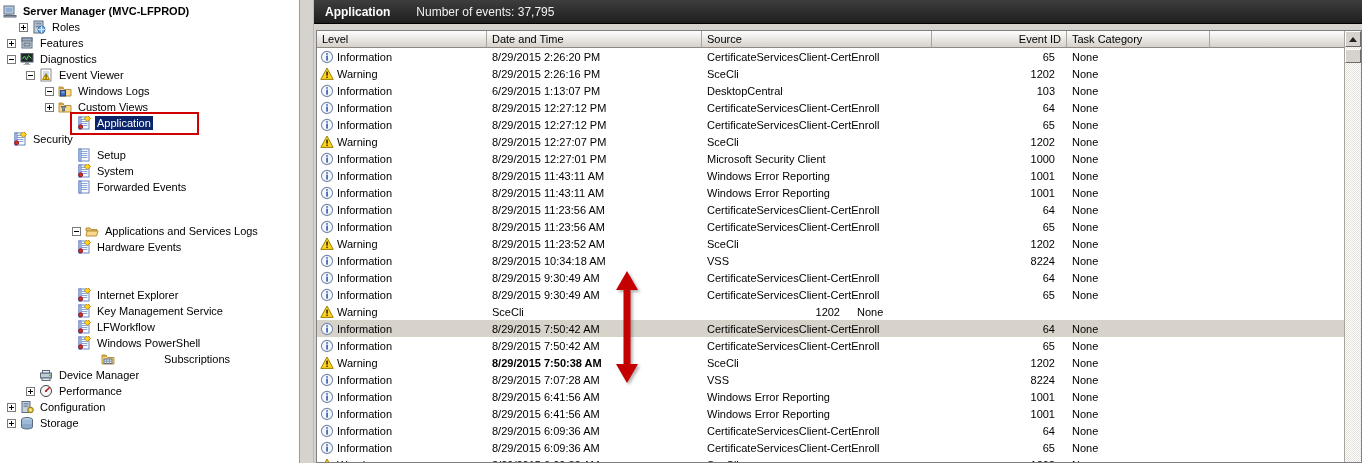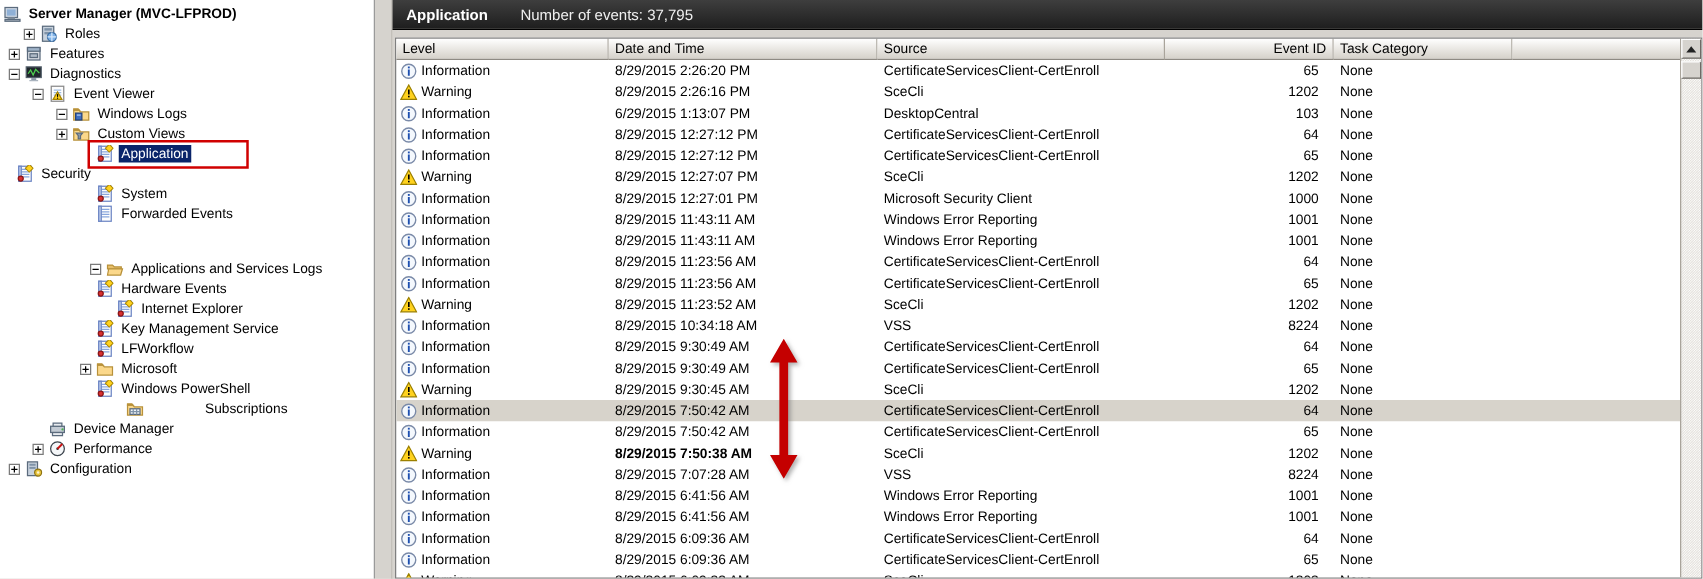--- a/index.html
+++ b/index.html
@@ -192,20 +192,34 @@
       <div class="tree-row" style="padding-left: 64px;">
         <span class="expander-spacer"></span>
         <span class="tree-icon">
           <svg width="14" height="14" viewBox="0 0 14 14">
             <rect x="2" y="1" width="10" height="12" fill="#fdfdfd" stroke="#6d86c4"></rect>
             <line x1="4" y1="3.5" x2="10.5" y2="3.5" stroke="#89a7dd"></line>
             <line x1="4" y1="5.5" x2="10.5" y2="5.5" stroke="#89a7dd"></line>
             <line x1="4" y1="7.5" x2="10.5" y2="7.5" stroke="#89a7dd"></line>
             <line x1="4" y1="9.5" x2="10.5" y2="9.5" stroke="#89a7dd"></line>
             <rect x="2" y="1" width="2" height="12" fill="#c7d6f0" stroke="#6d86c4"></rect>
+          </svg>
+        </span>
+        <span class="tree-label">Setup</span>
+      </div>
+      <div class="tree-row" style="padding-left: 64px;">
+        <span class="expander-spacer"></span>
+        <span class="tree-icon">
+          <svg width="14" height="14" viewBox="0 0 14 14">
+            <rect x="2" y="1" width="10" height="12" fill="#fdfdfd" stroke="#6d86c4"></rect>
+            <line x1="4" y1="3.5" x2="10.5" y2="3.5" stroke="#89a7dd"></line>
+            <line x1="4" y1="5.5" x2="10.5" y2="5.5" stroke="#89a7dd"></line>
+            <line x1="4" y1="7.5" x2="10.5" y2="7.5" stroke="#89a7dd"></line>
+            <line x1="4" y1="9.5" x2="10.5" y2="9.5" stroke="#89a7dd"></line>
+            <rect x="2" y="1" width="2" height="12" fill="#c7d6f0" stroke="#6d86c4"></rect>
             <rect x="8.2" y="0.4" width="4.4" height="4.4" transform="rotate(45 10.4 2.6)" fill="#ffd21e" stroke="#a98500" stroke-width="0.8"></rect>
             <circle cx="3.6" cy="10.8" r="2" fill="#d93030" stroke="#8d1515"></circle>
           </svg>
         </span>
         <span class="tree-label">System</span>
       </div>
       <div class="tree-row" style="padding-left: 64px;">
         <span class="expander-spacer"></span>
         <span class="tree-icon">
           <svg width="14" height="14" viewBox="0 0 14 14">
@@ -238,21 +252,21 @@
             <line x1="4" y1="5.5" x2="10.5" y2="5.5" stroke="#89a7dd"></line>
             <line x1="4" y1="7.5" x2="10.5" y2="7.5" stroke="#89a7dd"></line>
             <line x1="4" y1="9.5" x2="10.5" y2="9.5" stroke="#89a7dd"></line>
             <rect x="2" y="1" width="2" height="12" fill="#c7d6f0" stroke="#6d86c4"></rect>
             <rect x="8.2" y="0.4" width="4.4" height="4.4" transform="rotate(45 10.4 2.6)" fill="#ffd21e" stroke="#a98500" stroke-width="0.8"></rect>
             <circle cx="3.6" cy="10.8" r="2" fill="#d93030" stroke="#8d1515"></circle>
           </svg>
         </span>
         <span class="tree-label">Hardware Events</span>
       </div>
-      <div class="tree-row" style="padding-left: 80px;">
+      <div class="tree-row" style="padding-left: 64px; margin-top: 32px;">
         <span class="expander-spacer"></span>
         <span class="tree-icon">
           <svg width="14" height="14" viewBox="0 0 14 14">
             <rect x="2" y="1" width="10" height="12" fill="#fdfdfd" stroke="#6d86c4"></rect>
             <line x1="4" y1="3.5" x2="10.5" y2="3.5" stroke="#89a7dd"></line>
             <line x1="4" y1="5.5" x2="10.5" y2="5.5" stroke="#89a7dd"></line>
             <line x1="4" y1="7.5" x2="10.5" y2="7.5" stroke="#89a7dd"></line>
             <line x1="4" y1="9.5" x2="10.5" y2="9.5" stroke="#89a7dd"></line>
             <rect x="2" y="1" width="2" height="12" fill="#c7d6f0" stroke="#6d86c4"></rect>
             <rect x="8.2" y="0.4" width="4.4" height="4.4" transform="rotate(45 10.4 2.6)" fill="#ffd21e" stroke="#a98500" stroke-width="0.8"></rect>
@@ -285,30 +299,20 @@
             <line x1="4" y1="3.5" x2="10.5" y2="3.5" stroke="#89a7dd"></line>
             <line x1="4" y1="5.5" x2="10.5" y2="5.5" stroke="#89a7dd"></line>
             <line x1="4" y1="7.5" x2="10.5" y2="7.5" stroke="#89a7dd"></line>
             <line x1="4" y1="9.5" x2="10.5" y2="9.5" stroke="#89a7dd"></line>
             <rect x="2" y="1" width="2" height="12" fill="#c7d6f0" stroke="#6d86c4"></rect>
             <rect x="8.2" y="0.4" width="4.4" height="4.4" transform="rotate(45 10.4 2.6)" fill="#ffd21e" stroke="#a98500" stroke-width="0.8"></rect>
             <circle cx="3.6" cy="10.8" r="2" fill="#d93030" stroke="#8d1515"></circle>
           </svg>
         </span>
         <span class="tree-label">LFWorkflow</span>
-      </div>
-      <div class="tree-row" style="padding-left: 64px;">
-        <span class="expander plus" style="margin-right: 4px;"></span>
-        <span class="tree-icon">
-          <svg width="14" height="14" viewBox="0 0 14 14">
-            <path d="M1 4 L5 4 L6.5 5.5 L13 5.5 L13 12 L1 12 Z" fill="#fbd88b" stroke="#b8913a"></path>
-            <path d="M1 4 L1 3 L4.5 3 L5.5 4 Z" fill="#f4c96a" stroke="#b8913a"></path>
-          </svg>
-        </span>
-        <span class="tree-label">Microsoft</span>
       </div>
       <div class="tree-row" style="padding-left: 64px;">
         <span class="expander-spacer"></span>
         <span class="tree-icon">
           <svg width="14" height="14" viewBox="0 0 14 14">
             <rect x="2" y="1" width="10" height="12" fill="#fdfdfd" stroke="#6d86c4"></rect>
             <line x1="4" y1="3.5" x2="10.5" y2="3.5" stroke="#89a7dd"></line>
             <line x1="4" y1="5.5" x2="10.5" y2="5.5" stroke="#89a7dd"></line>
             <line x1="4" y1="7.5" x2="10.5" y2="7.5" stroke="#89a7dd"></line>
             <line x1="4" y1="9.5" x2="10.5" y2="9.5" stroke="#89a7dd"></line>
@@ -359,20 +363,31 @@
         <span class="tree-icon">
           <svg width="14" height="14" viewBox="0 0 14 14">
             <rect x="2" y="1.5" width="8" height="11" fill="#c8d2dd" stroke="#5b6b7d"></rect>
             <rect x="3.5" y="3" width="5" height="1.6" fill="#7f93a8"></rect>
             <rect x="3.5" y="5.5" width="5" height="1.6" fill="#7f93a8"></rect>
             <circle cx="10.5" cy="10" r="2.8" fill="#e8c53e" stroke="#8f7413"></circle>
             <circle cx="10.5" cy="10" r="1" fill="#fdf3cb"></circle>
           </svg>
         </span>
         <span class="tree-label">Configuration</span>
+      </div>
+      <div class="tree-row" style="padding-left: 7px;">
+        <span class="expander plus" style="margin-right: 4px;"></span>
+        <span class="tree-icon">
+          <svg width="14" height="14" viewBox="0 0 14 14">
+            <ellipse cx="7" cy="3.5" rx="5.5" ry="2" fill="#bcd2ea" stroke="#5b6b7d"></ellipse>
+            <path d="M1.5 3.5 V8 a5.5 2 0 0 0 11 0 V3.5" fill="#9db9d8" stroke="#5b6b7d"></path>
+            <path d="M1.5 8 V11 a5.5 2 0 0 0 11 0 V8" fill="#8aa8cc" stroke="#5b6b7d"></path>
+          </svg>
+        </span>
+        <span class="tree-label">Storage</span>
       </div>
     </div>
 </div>
 <div class="splitter"></div>
 
 <div class="right-pane">
   <div class="banner">
     <span class="banner-title">Application</span>
     <span class="banner-sub">Number of events: 37,795</span>
   </div>
@@ -631,21 +646,20 @@
             <div class="cell level" style="width: 170px;">
               <span class="lvl-icon">
                 <svg width="14" height="14" viewBox="0 0 14 14">
                   <path d="M7 1 L13.2 12.4 L0.8 12.4 Z" fill="#ffd21e" stroke="#9c8000"></path>
                   <rect x="6.4" y="4.6" width="1.3" height="4" fill="#000"></rect>
                   <rect x="6.4" y="9.6" width="1.3" height="1.3" fill="#000"></rect>
                 </svg>
               </span>
               <span>Warning</span>
             </div>
-            <div class="cell" style="width: 215px;">8/29/2015 9:30:45 AM</div>
             <div class="cell" style="width: 230px;">SceCli</div>
             <div class="cell right" style="width: 135px;">1202</div>
             <div class="cell" style="width: 143px;">None</div>
           </div>
           <div class="evt-row selected">
             <div class="cell level" style="width: 170px;">
               <span class="lvl-icon">
                 <svg width="14" height="14" viewBox="0 0 14 14">
                   <circle cx="7" cy="7" r="5.6" fill="#f4f8fd" stroke="#7a8aa8" stroke-width="1.1"></circle>
                   <rect x="6.3" y="3.2" width="1.5" height="1.5" fill="#1e4fb0"></rect>

